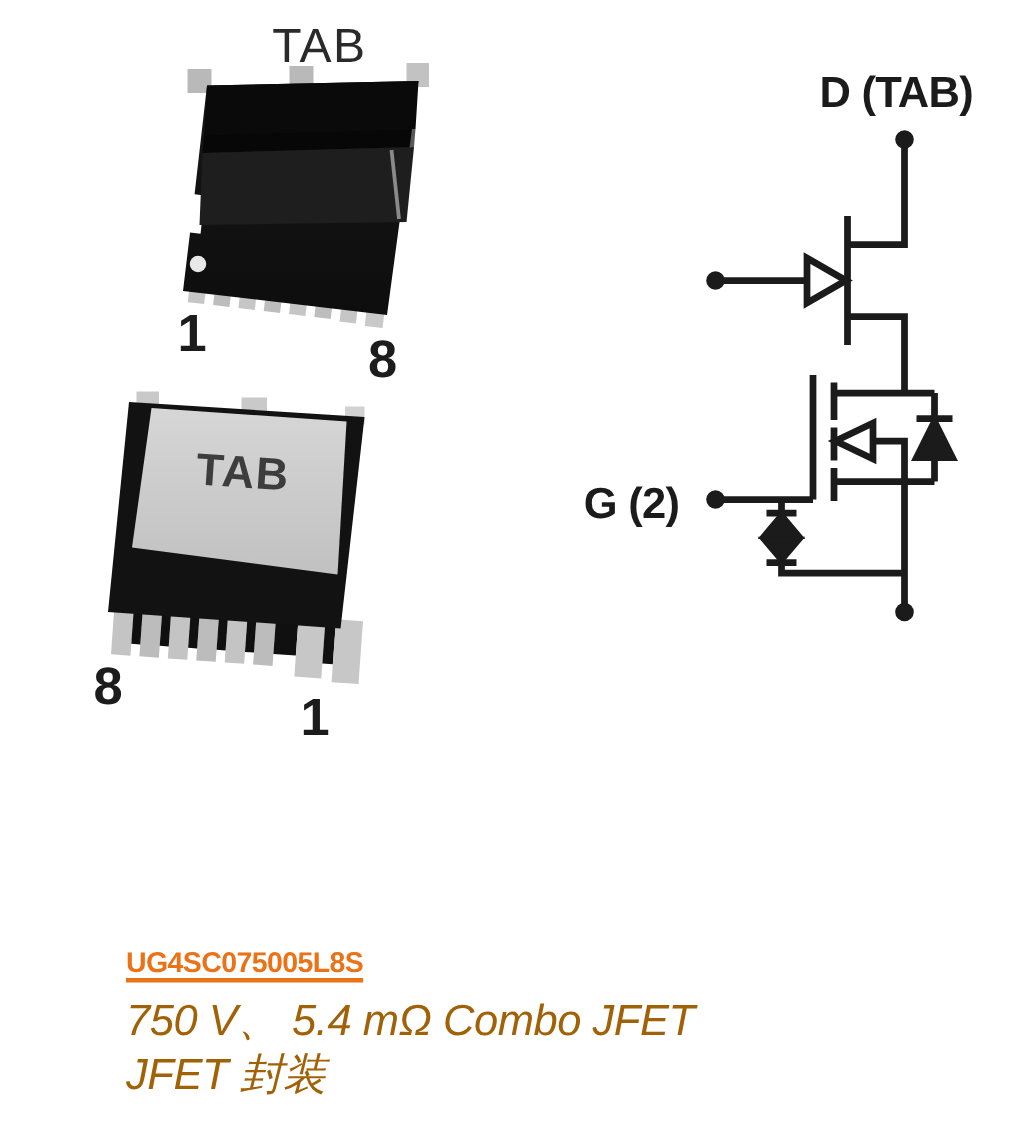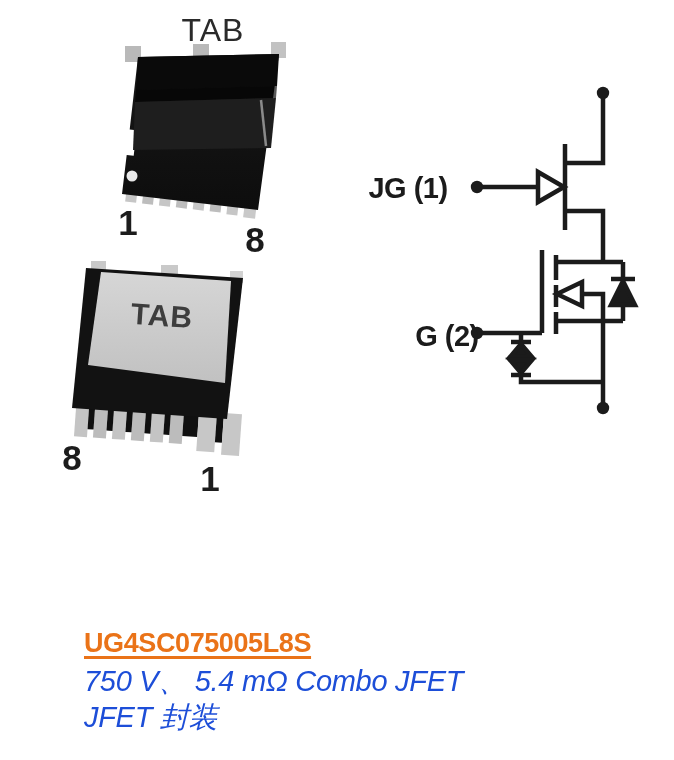--- a/index.html
+++ b/index.html
@@ -22,31 +22,31 @@
     color:#3d3d3d;font-size:30px;font-weight:600;line-height:34px;
     letter-spacing:1px;transform:rotate(4deg);
   }
   
   .sch-label{
     position:absolute;color:#1b1b1b;font-size:29px;font-weight:700;
     line-height:34px;letter-spacing:-0.5px;text-align:center;
   }
   .lbl-d  {left:535px;top:45px;width:125px;}
   .lbl-jg {left:361px;top:171px;width:94px;}
-  .lbl-g  {left:384px;top:319px;width:74px;margin-left:26px;}
+  .lbl-g  {left:384px;top:319px;width:74px;}
   .lbl-s  {left:558px;top:429px;width:96px;}
   
   .part-link{
     position:absolute;left:84px;top:626px;
-    color:#EA7318;font-size:27px;font-weight:700;letter-spacing:-0.4px;
+    color:#EA7318;font-size:19px;font-weight:700;letter-spacing:-0.4px;
     text-decoration:underline;text-decoration-thickness:2.5px;text-underline-offset:4px;
     line-height:34px;cursor:pointer;
   }
   .desc-line{
-    position:absolute;left:84px;color:#1d4ed8;font-size:29px;font-style:italic;
+    position:absolute;left:84px;color:#a16207;font-size:29px;font-style:italic;
     letter-spacing:-0.3px;line-height:36px;white-space:nowrap;
   }
   .desc-1{top:663px;}
   .desc-2{top:699px;}
   svg{position:absolute;display:block;}
 </style>
 </head>
 <body>
 
 <div class="canvas">
@@ -170,20 +170,20 @@
         <path d="M51,295 H71"></path>
         <path d="M61,295 V302 H143"></path>
       </g>
     </g>
     <circle cx="143" cy="13" r="6.2" fill="#1b1b1b"></circle>
     <circle cx="17" cy="107" r="6.2" fill="#1b1b1b"></circle>
     <circle cx="17" cy="253" r="6.2" fill="#1b1b1b"></circle>
     <circle cx="143" cy="328" r="6.2" fill="#1b1b1b"></circle>
   </svg>
 
-  <div class="sch-label lbl-jg">JG (1)</div>
+  <div class="sch-label lbl-d">D (TAB)</div>
   <div class="sch-label lbl-g">G (2)</div>
 
   <a class="part-link" href="#">UG4SC075005L8S</a>
   <div class="desc-line desc-1">750 V、 5.4 mΩ Combo JFET</div>
   <div class="desc-line desc-2">JFET 封装</div>
 
 </div>
 
 </body></html>

